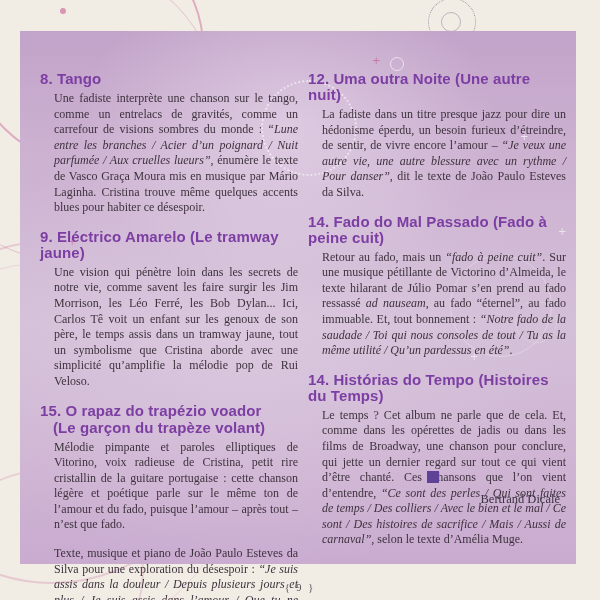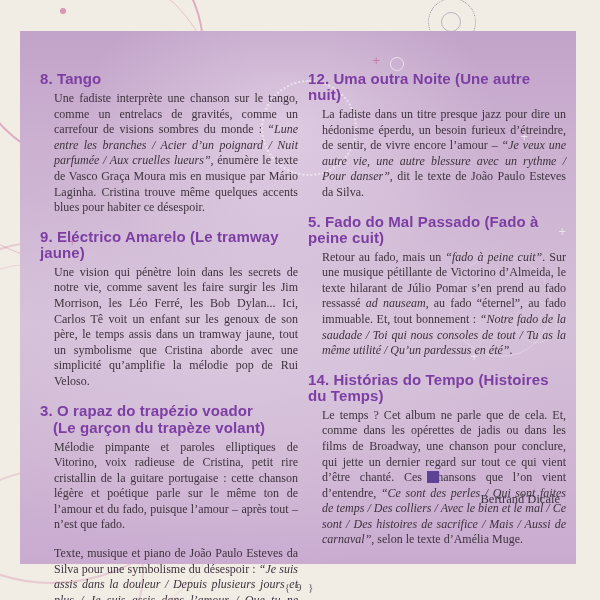--- a/index.html
+++ b/index.html
@@ -98,37 +98,37 @@
     <div class="col col-left">
       <section class="track">
         <h3 class="h">8. Tango</h3>
         <p class="b"><span>Une fadiste interprète une chanson sur le tango, comme un entrelacs de gravités, comme un carrefour de visions sombres du monde : </span><span class="it">“Lune entre les branches / Acier d’un poignard / Nuit parfumée / Aux cruelles lueurs”</span><span>, énumère le texte de Vasco Graça Moura mis en musique par Mário Laginha. Cristina trouve même quelques accents blues pour habiter ce désespoir.</span></p>
       </section>
       <section class="track">
         <h3 class="h">9. Eléctrico Amarelo (Le tramway jaune)</h3>
         <p class="b"><span>Une vision qui pénètre loin dans les secrets de notre vie, comme savent les faire surgir les Jim Morrison, les Léo Ferré, les Bob Dylan... Ici, Carlos Tê voit un enfant sur les genoux de son père, le temps assis dans un tramway jaune, tout un symbolisme que Cristina aborde avec une simplicité qu’amplifie la mélodie pop de Rui Veloso.</span></p>
       </section>
       <section class="track">
-        <h3 class="h">3. O rapaz do trapézio voador</h3>
+        <h3 class="h">15. O rapaz do trapézio voador</h3>
         <h3 class="h h2">(Le garçon du trapèze volant)</h3>
         <p class="b"><span>Mélodie pimpante et paroles elliptiques de Vitorino, voix radieuse de Cristina, petit rire cristallin de la guitare portugaise : cette chanson légère et poétique parle sur le même ton de l’amour et du fado, puisque l’amour – après tout – n’est que fado.</span></p>
       </section>
       <section class="track">
-        <p class="b"><span>Texte, musique et piano de João Paulo Esteves da Silva pour une symbolisme du désespoir : </span><span class="it">“Je suis assis dans la douleur / Depuis plusieurs jours et plus / Je suis assis dans l’amour / Que tu ne voyais pas”</span></p>
+        <p class="b"><span>Texte, musique et piano de João Paulo Esteves da Silva pour une exploration du désespoir : </span><span class="it">“Je suis assis dans la douleur / Depuis plusieurs jours et plus / Je suis assis dans l’amour / Que tu ne voyais pas”</span></p>
       </section>
     </div>
 
     
     <div class="col col-right">
       <section class="track">
         <h3 class="h">12. Uma outra Noite (Une autre nuit)</h3>
         <p class="b"><span>La fadiste dans un titre presque jazz pour dire un hédonisme éperdu, un besoin furieux d’étreindre, de sentir, de vivre encore l’amour – </span><span class="it">“Je veux une autre vie, une autre blessure avec un rythme / Pour danser”</span><span>, dit le texte de João Paulo Esteves da Silva.</span></p>
       </section>
       <section class="track">
-        <h3 class="h">5. Fado do Mal Passado (Fado à peine cuit)</h3>
+        <h3 class="h">14. Fado do Mal Passado (Fado à peine cuit)</h3>
         <p class="b"><span>Retour au fado, mais un </span><span class="it">“fado à peine cuit”</span><span>. Sur une musique pétillante de Victorino d’Almeida, le texte hilarant de Júlio Pomar s’en prend au fado ressassé </span><span class="it">ad nauseam</span><span>, au fado “éternel”, au fado immuable. Et, tout bonnement : </span><span class="it">“Notre fado de la saudade / Toi qui nous consoles de tout / Tu as la même utilité / Qu’un pardessus en été”</span><span>.</span></p>
       </section>
       <section class="track">
         <h3 class="h">14. Histórias do Tempo (Histoires du Temps)</h3>
         <p class="b"><span>Le temps ? Cet album ne parle que de cela. Et, comme dans les opérettes de jadis ou dans les films de Broadway, une chanson pour conclure, qui jette un dernier regard sur tout ce qui vient d’être chanté. Ces chansons que l’on vient d’entendre, </span><span class="it">“Ce sont des perles / Qui sont faites de temps / Des colliers / Avec le bien et le mal / Ce sont / Des histoires de sacrifice / Mais / Aussi de carnaval”</span><span>, selon le texte d’Amélia Muge.</span></p>
       </section>
     </div>
 
     <span class="author-square"></span>
     <span class="author-name">Bertrand Dicale</span>

